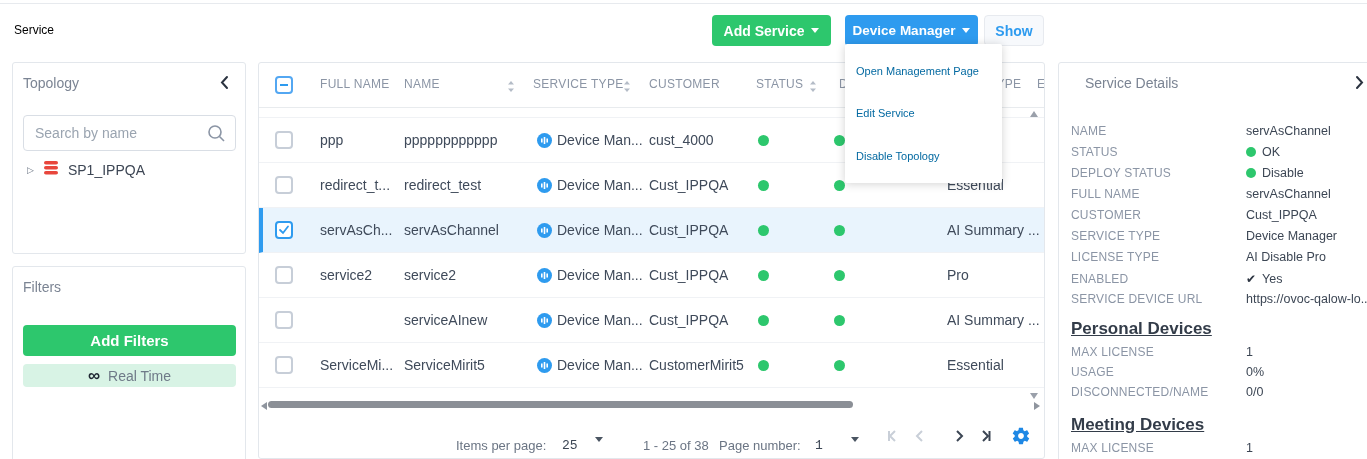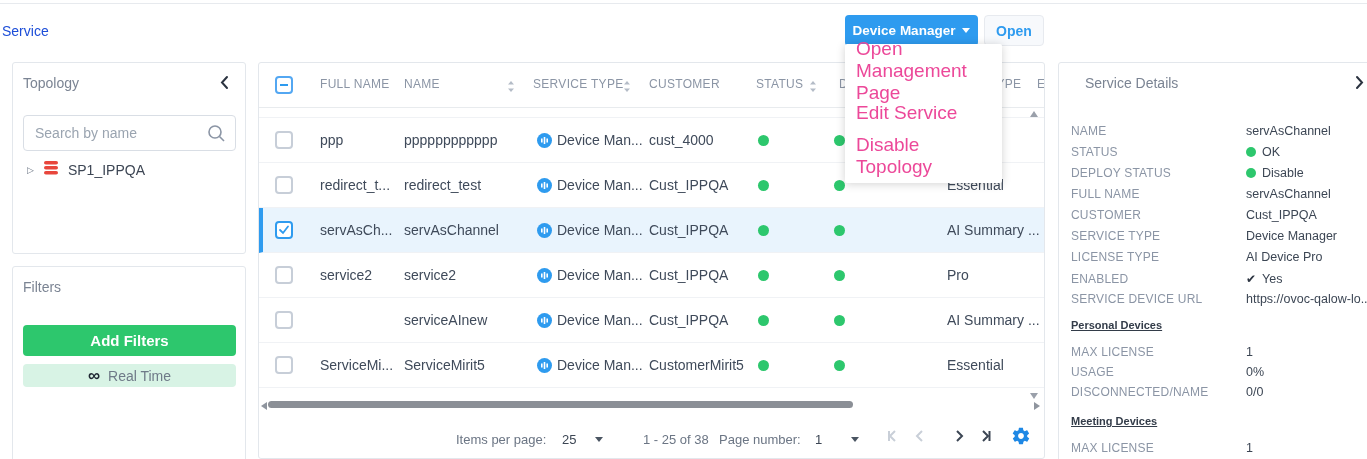--- a/index.html
+++ b/index.html
@@ -1,32 +1,32 @@
 <!DOCTYPE html>
 <html><head>
 <meta charset="utf-8">
 <style>
   * { margin:0; padding:0; box-sizing:border-box; }
   html,body { width:1367px; height:459px; background:#fff; font-family:"Liberation Sans", sans-serif; }
   .screen { position:relative; width:1367px; height:459px; overflow:hidden; background:#fff; }
   .hairline-top { position:absolute; top:3px; left:0; width:1367px; height:1px; background:#e7eaee; }
 
   
-  .page-title { position:absolute; left:2px; top:23px; font-size:14px; color:#1d4ed8; }
+  .page-title { position:absolute; left:14px; top:23px; font-size:12px; color:#000000; }
   .btn { position:absolute; top:15px; height:31px; border-radius:4px; font-size:14px; font-weight:bold;
          display:flex; align-items:center; justify-content:center; gap:7px; cursor:pointer; }
   .btn-green { left:712px; width:119px; background:#2dc76d; color:#fff; }
   .btn-blue  { left:845px; width:133px; background:#2e9bef; color:#fff; font-size:13.5px; }
   .btn-show  { left:984px; width:60px; background:#f7f9fc; border:1px solid #e7eaef; color:#2e9bef; }
   .caret-down { width:0; height:0; border-left:4px solid transparent; border-right:4px solid transparent; border-top:5px solid #fff; }
 
   
   .menu { position:absolute; left:845px; top:44px; width:157px; height:139px; background:#fff; z-index:60;
           box-shadow:0 1px 10px rgba(0,0,0,0.18); border-radius:2px; display:flex; flex-direction:column; justify-content:space-around; padding:6px 0; }
-  .menu-item { padding:0 11px; font-size:19px; color:#ec4899; height:33px; display:flex; align-items:center; cursor:pointer; }
+  .menu-item { padding:0 11px; font-size:11px; color:#0369a1; height:33px; display:flex; align-items:center; cursor:pointer; }
 
   
   .panel { position:absolute; background:#fff; border:1px solid #e3e7ec; border-radius:3px; }
 
   
   .topology { left:12px; top:62px; width:234px; height:192px; }
   .panel-title { position:absolute; left:10px; top:12px; font-size:14px; color:#7b8493; }
   .collapse-btn { position:absolute; right:12px; top:12px; width:14px; height:16px; cursor:pointer; }
   .search-box { position:absolute; left:10px; top:52px; width:213px; height:36px; border:1px solid #d9dee5; border-radius:4px; background:#fff; }
   .search-box input { position:absolute; left:11px; top:0; width:170px; height:34px; border:none; outline:none; font-size:14px; color:#3d4654; font-family:"Liberation Sans",sans-serif; }
@@ -65,48 +65,52 @@
   
   .vscroll-up { position:absolute; right:6px; top:48px; width:0; height:0; border-left:4px solid transparent; border-right:4px solid transparent; border-bottom:6px solid #9aa0aa; }
   .vscroll-down { position:absolute; right:6px; top:330px; width:0; height:0; border-left:4px solid transparent; border-right:4px solid transparent; border-top:6px solid #9aa0aa; }
   .hscroll { position:absolute; left:0; top:336px; width:100%; height:12px; }
   .hscroll .arr-l { position:absolute; left:2px; top:3px; width:0; height:0; border-top:4px solid transparent; border-bottom:4px solid transparent; border-right:6px solid #8f959e; }
   .hscroll .arr-r { position:absolute; right:4px; top:3px; width:0; height:0; border-top:4px solid transparent; border-bottom:4px solid transparent; border-left:6px solid #8f959e; }
   .hscroll .thumb { position:absolute; left:9px; top:2px; width:585px; height:7px; background:#8b8f96; border-radius:4px; cursor:grab; }
 
   
   .pager { position:absolute; left:0; top:355px; width:100%; height:42px; font-size:13px; color:#6b7584; }
-  .pg { position:absolute; top:14px; white-space:nowrap; }
-  .pg-select { cursor:pointer; color:#3c4654; }
+  .pg { position:absolute; top:20px; white-space:nowrap; }
+  .pg-select { cursor:pointer; color:#3c4654;font-family:Liberation Mono, monospace; }
   .pg-caret { position:absolute; top:19px; width:0; height:0; border-left:4px solid transparent; border-right:4px solid transparent; border-top:5px solid #4a5562; cursor:pointer; }
   .nav-ic { position:absolute; top:10px; cursor:pointer; }
   .gear { position:absolute; left:752px; top:8px; cursor:pointer; }
 
   
   .details { left:1058px; top:62px; width:330px; height:410px; }
   .sd-row { position:absolute; left:12px; right:10px; height:18px; line-height:18px; white-space:nowrap; }
   .sd-label { position:absolute; left:0; font-size:12px; color:#8b95a5; letter-spacing:0.2px; }
   .sd-value { position:absolute; left:175px; font-size:12.5px; color:#3c4654; display:flex; align-items:center; gap:6px; }
   .sd-dot { width:10px; height:10px; border-radius:50%; background:#2dc76d; display:inline-block; }
   .sd-check { font-size:12px; color:#2b3340; }
-  .sd-head { position:absolute; left:12px; font-size:11px; font-weight:bold; color:#333c49; text-decoration:underline; }
+  .sd-head { position:absolute; left:12px; font-size:17px; font-weight:bold; color:#333c49; text-decoration:underline; }
 </style>
 </head>
 <body>
 
 <div class="screen">
   <div class="hairline-top"></div>
 
   <div class="page-title">Service</div>
+  <div class="btn btn-green">
+    <span>Add Service</span>
+    <span class="caret-down"></span>
+  </div>
   <div class="btn btn-blue">
     <span>Device Manager</span>
     <span class="caret-down"></span>
   </div>
   <div class="btn btn-show">
-    <span>Open</span>
+    <span>Show</span>
   </div>
 
   <div class="menu">
     <div class="menu-item">Open Management Page</div>
     <div class="menu-item">Edit Service</div>
     <div class="menu-item">Disable Topology</div>
   </div>
 
   <div class="panel topology">
     <div class="panel-title">Topology</div>
@@ -360,21 +364,21 @@
     </div>
     <div class="sd-row" style="top:164px">
       <span class="sd-label">SERVICE TYPE</span>
       <span class="sd-value">
           <span>Device Manager</span>
         </span>
     </div>
     <div class="sd-row" style="top:185px">
       <span class="sd-label">LICENSE TYPE</span>
       <span class="sd-value">
-          <span>AI Device Pro</span>
+          <span>AI Disable Pro</span>
         </span>
     </div>
     <div class="sd-row" style="top:207px">
       <span class="sd-label">ENABLED</span>
       <span class="sd-value">
           <span class="sd-check">✔</span>
           <span>Yes</span>
         </span>
     </div>
     <div class="sd-row" style="top:227px">

